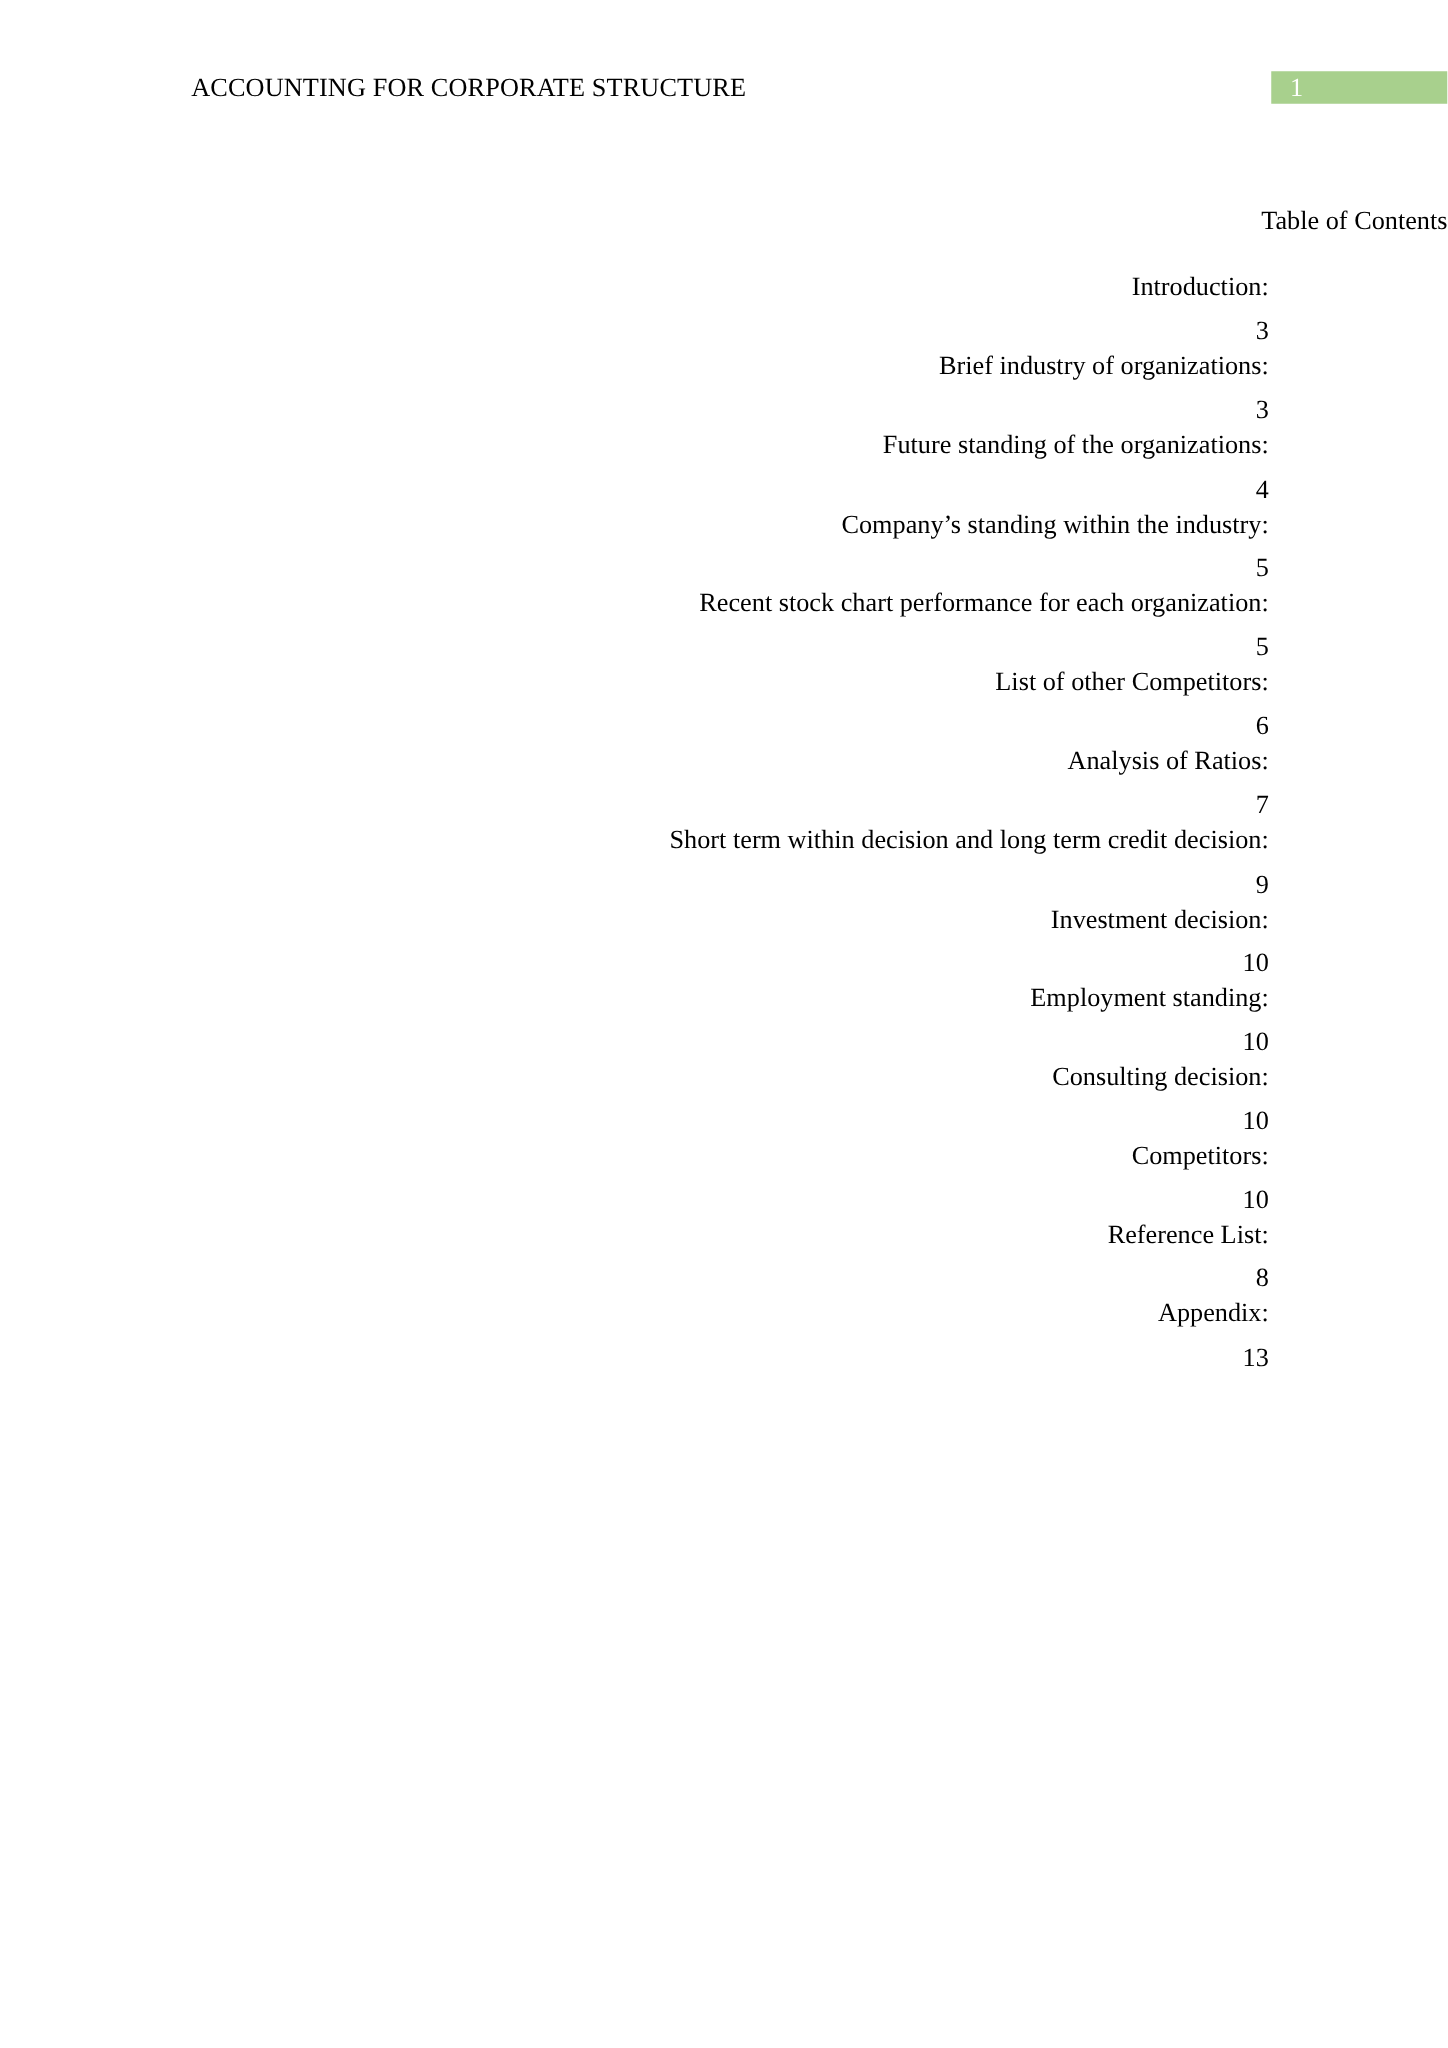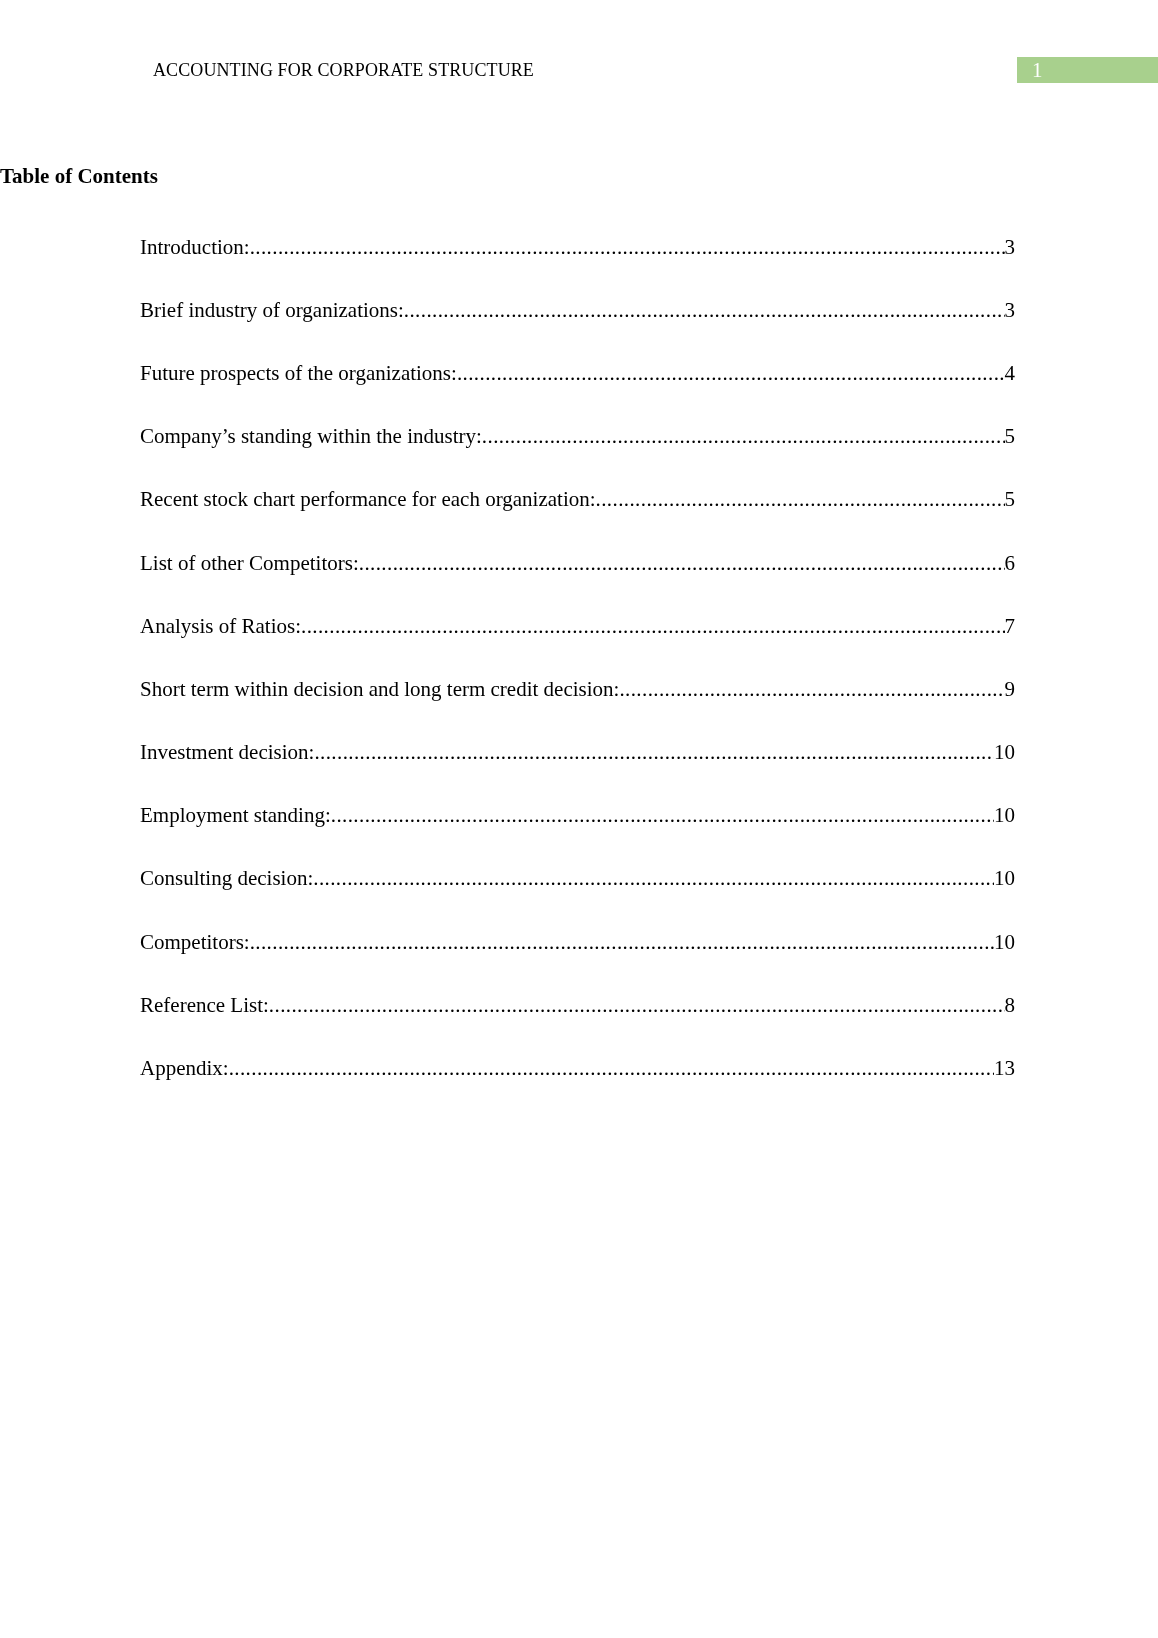--- a/index.html
+++ b/index.html
@@ -12,21 +12,21 @@
       height: 1638px;
       position: relative;
       overflow: hidden;
       font-family: "Liberation Serif", serif;
       color: #000000;
     }
     .header-title {
       position: absolute;
       left: 153px;
       top: 56px;
-      font-size: 18px;
+      font-size: 21px;
       line-height: 28px;
       letter-spacing: 0.1px;
     }
     .page-number-box {
       position: absolute;
       left: 1017px;
       top: 57px;
       width: 141px;
       height: 26px;
       background: #a8d08d;
@@ -37,42 +37,43 @@
       top: -1px;
       font-size: 21px;
       line-height: 28px;
       color: #ffffff;
     }
     .toc-title {
       position: absolute;
       left: 0;
       width: 1158px;
       top: 162px;
-      text-align: left;
-      font-weight: bold;
+      text-align: right;
+      font-weight: normal;
       font-size: 21px;
       line-height: 28px;
     }
     .toc-list {
       position: absolute;
       left: 140px;
       top: 215px;
       width: 875px;
       margin: 0;
       padding: 0;
       list-style: none;
     }
     .toc-entry {
       display: flex;
-      align-items: center;
+      align-items: flex-end;
       height: 63.2px;
       font-size: 21px;
       line-height: 28px;
       overflow: hidden;
       white-space: nowrap;
+      flex-direction: column;
     }
     .toc-label {
       flex: 0 0 auto;
     }
     .toc-leader {
       flex: 1 1 auto;
       overflow: hidden;
       white-space: nowrap;
       letter-spacing: 0.4px;
     }
@@ -100,21 +101,21 @@
     <span class="toc-label">Introduction:</span>
     <span class="toc-leader"></span>
     <span class="toc-page">3</span>
   </li>
   <li class="toc-entry">
     <span class="toc-label">Brief industry of organizations:</span>
     <span class="toc-leader"></span>
     <span class="toc-page">3</span>
   </li>
   <li class="toc-entry">
-    <span class="toc-label">Future prospects of the organizations:</span>
+    <span class="toc-label">Future standing of the organizations:</span>
     <span class="toc-leader"></span>
     <span class="toc-page">4</span>
   </li>
   <li class="toc-entry">
     <span class="toc-label">Company’s standing within the industry:</span>
     <span class="toc-leader"></span>
     <span class="toc-page">5</span>
   </li>
   <li class="toc-entry">
     <span class="toc-label">Recent stock chart performance for each organization:</span>

